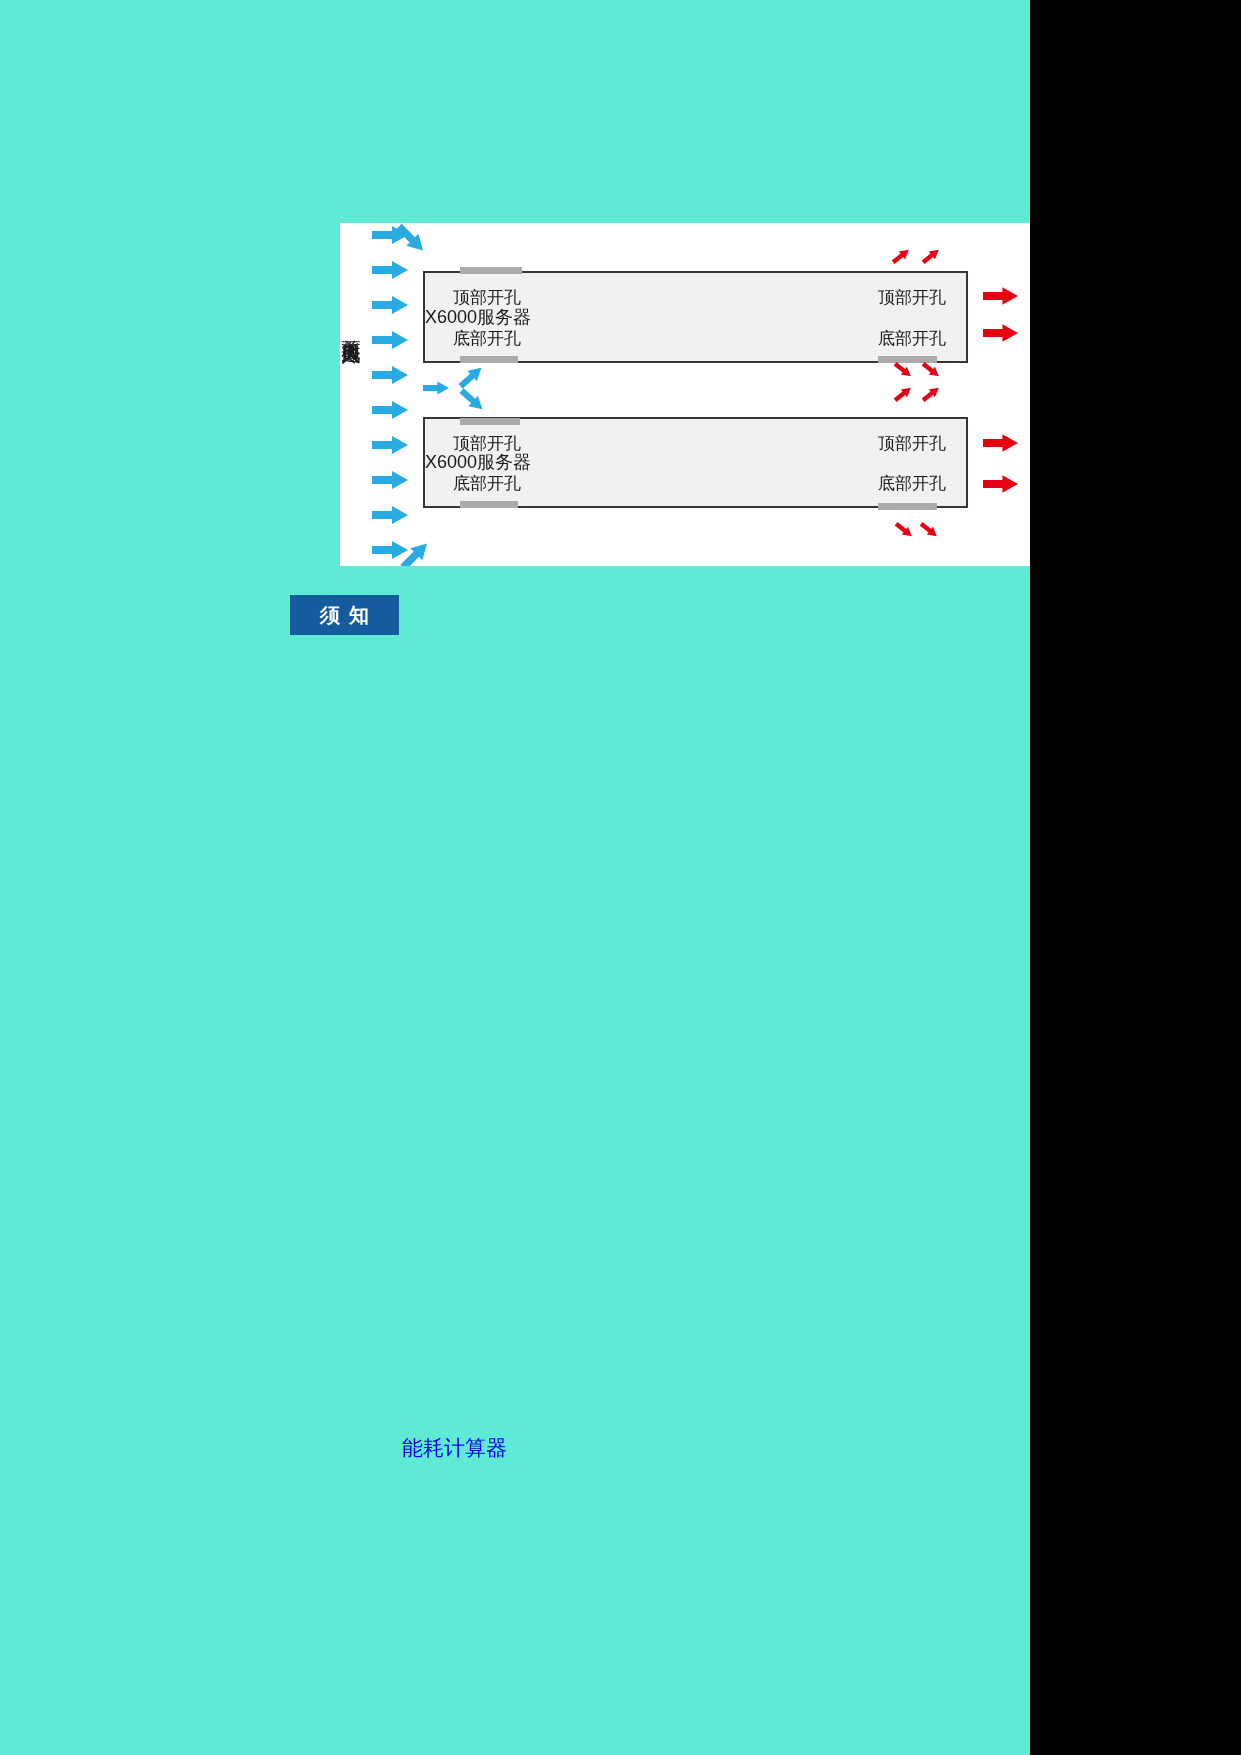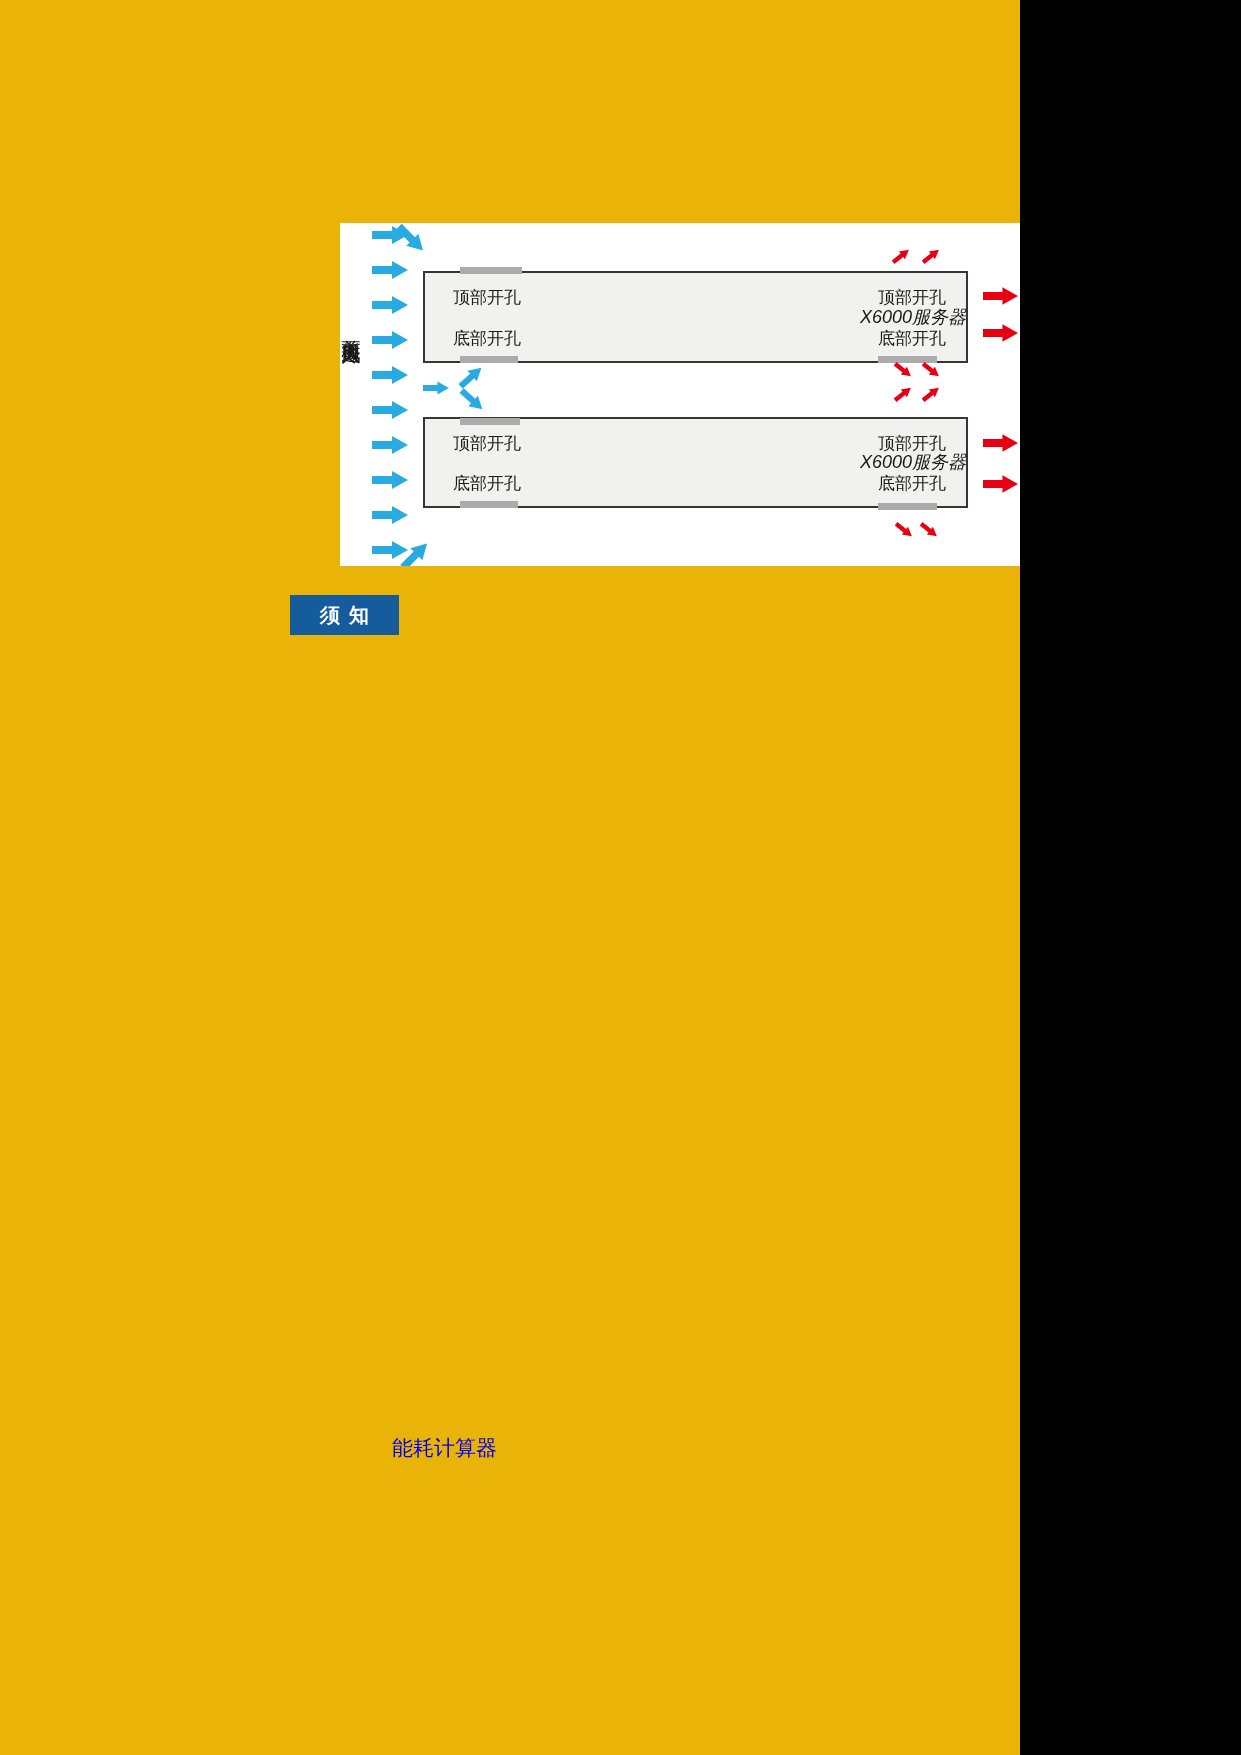--- a/index.html
+++ b/index.html
@@ -1,51 +1,51 @@
 <!DOCTYPE html>
 <html><head>
 <meta charset="utf-8">
 <style>
   html,body { margin:0; padding:0; background:#000; }
   .page {
-    position:relative; width:1020px; height:1755px; background:#eab308;
-    overflow:hidden; font-family:"Liberation Sans", sans-serif;
+    position:relative; width:1020px; height:1755px; background:#5eead4;
+    overflow:hidden; font-family:"Liberation Sans", sans-serif;padding-left:10px;
   }
   .diagram {
     position:absolute; left:340px; top:223px; width:724px; height:343px;
     background:#FFFFFF; overflow:hidden;
   }
   .vtext {
     position:absolute; writing-mode:vertical-rl; text-orientation:upright;
     font-size:19px; letter-spacing:1px; color:#1A1A1A; line-height:20px;
   }
   .vtext.left  { left:1px;  top:102px; }
   .vtext.right { left:705px; top:102px; }
   .server {
     position:absolute; left:83px; width:545px; box-sizing:border-box;
     background:#F1F1EF; border:2px solid #3B3532;
   }
   .server .lbl { position:absolute; font-size:17px; color:#1A1A1A; white-space:nowrap; }
   .server .tl  { left:28px;  top:13px; }
   .server .tr  { right:20px; top:13px; }
   .server .bl  { left:28px;  bottom:11px; }
   .server .br  { right:20px; bottom:11px; }
-  .server .ctr { left:0; right:0; text-align:right; font-size:18px;font-style:italic; }
+  .server .ctr { left:0; right:0; text-align:left; font-size:18px; }
   .vent { position:absolute; height:7px; background:#ABABAB; }
   .arrow { position:absolute; overflow:visible; }
   .arrow.cold { fill:#29ABE2; }
   .arrow.hot  { fill:#E60012; }
   .badge {
     position:absolute; left:290px; top:595px; width:109px; height:40px;
     background:#145C9C; color:#FFFFFF; font-size:20px; font-weight:bold;
     display:flex; align-items:center; justify-content:center;
     letter-spacing:9px; padding-left:9px; box-sizing:border-box;
   }
   .calc-link {
-    position:absolute; left:392px; top:1434px; font-size:21px;
+    position:absolute; left:402px; top:1434px; font-size:21px;
     font-family:"Liberation Serif", serif; color:#0000EE;
     text-decoration:none; cursor:pointer;
   }
 </style>
 </head>
 <body>
 
 <div class="page">
 
   <svg width="0" height="0" style="position:absolute">

